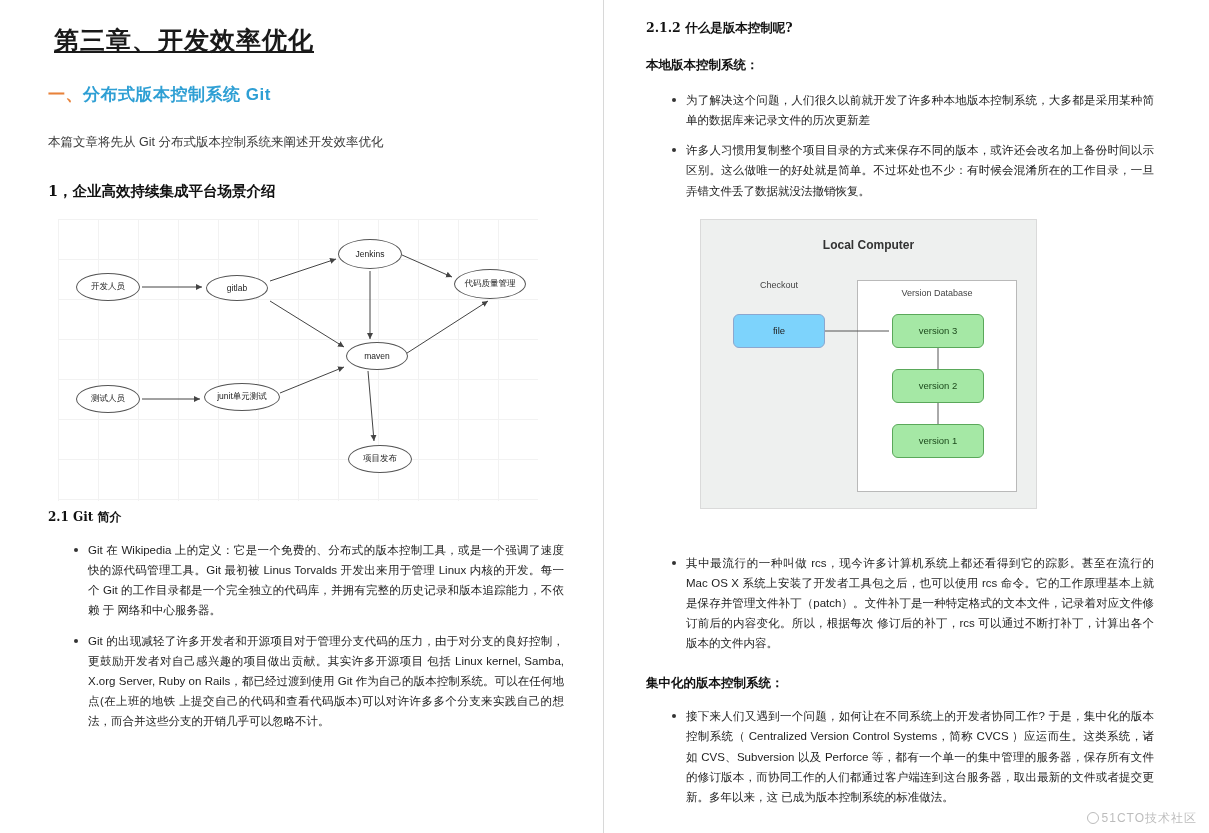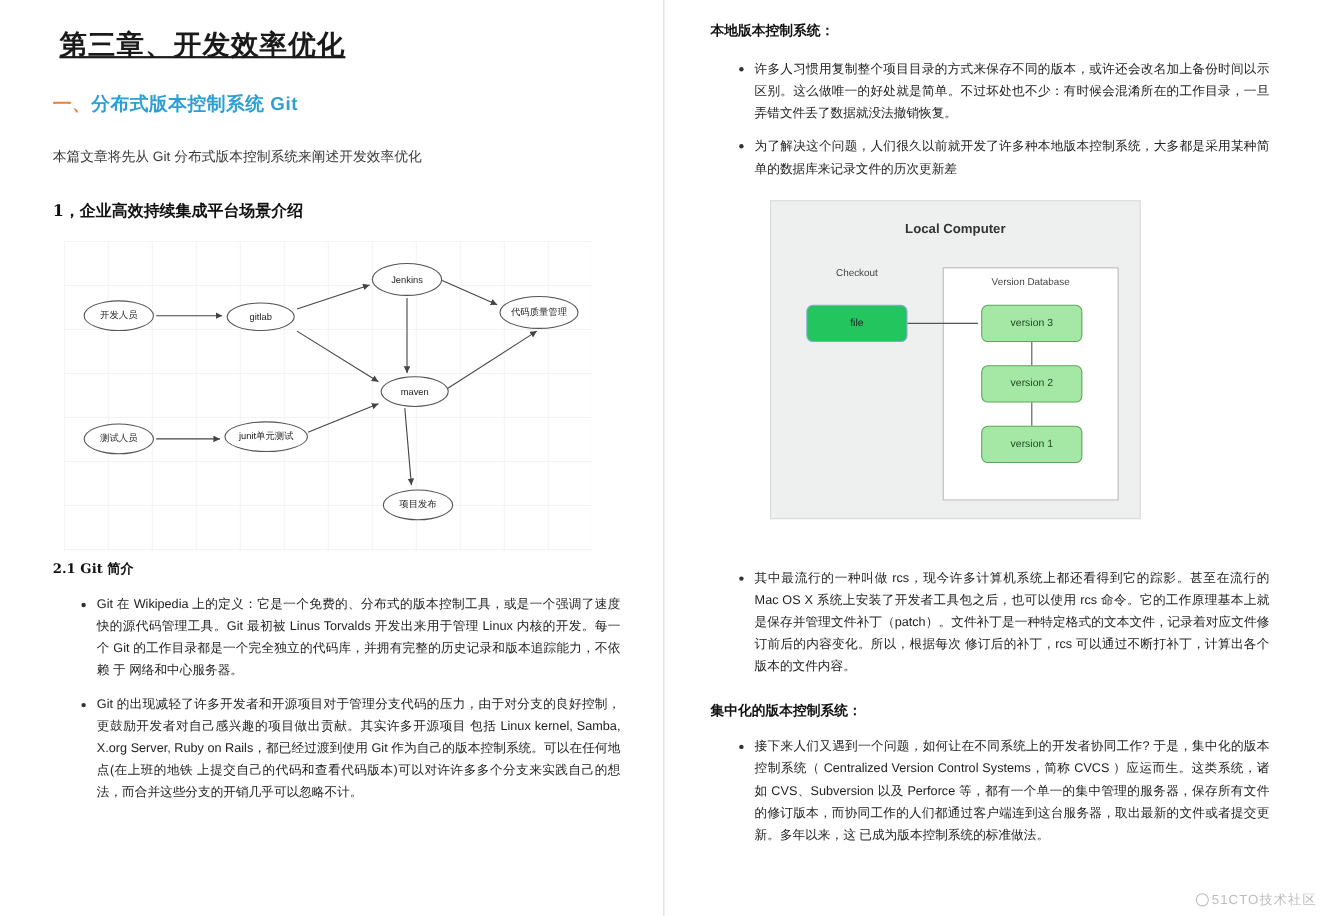--- a/index.html
+++ b/index.html
@@ -176,21 +176,21 @@
     position: absolute;
     left: 156px; top: 60px;
     width: 160px; height: 212px;
     background: #fff;
     border: 1px solid #b9b9b9;
   }
   .gitfig .file {
     position: absolute;
     left: 32px; top: 94px;
     width: 92px; height: 34px;
-    background: #22c55e;
+    background: #7dd3fc;
     border: 1px solid #8ba7cf;
     border-radius: 6px;
     display: flex; align-items: center; justify-content: center;
     font-size: 9.5px; color: #222;
   }
   .gitfig .ver {
     position: absolute;
     left: 191px;
     width: 92px; height: 34px;
     background: #a5e8a5;
@@ -270,25 +270,26 @@
     <h4 class="minor">2.1 Git 简介</h4>
 
     <ul class="bullets">
       <li>Git 在 Wikipedia 上的定义：它是一个免费的、分布式的版本控制工具，或是一个强调了速度快的源代码管理工具。Git 最初被 Linus Torvalds 开发出来用于管理 Linux 内核的开发。每一个 Git 的工作目录都是一个完全独立的代码库，并拥有完整的历史记录和版本追踪能力，不依赖 于 网络和中心服务器。</li>
       <li>Git 的出现减轻了许多开发者和开源项目对于管理分支代码的压力，由于对分支的良好控制，更鼓励开发者对自己感兴趣的项目做出贡献。其实许多开源项目 包括 Linux kernel, Samba, X.org Server, Ruby on Rails，都已经过渡到使用 Git 作为自己的版本控制系统。可以在任何地点(在上班的地铁 上提交自己的代码和查看代码版本)可以对许许多多个分支来实践自己的想法，而合并这些分支的开销几乎可以忽略不计。</li>
     </ul>
   </div>
 
   <div class="col col-right">
 
+    <h4 class="rhead">2.1.2  什么是版本控制呢?</h4>
     <h4 class="rbold">本地版本控制系统：</h4>
 
     <ul class="bullets">
+      <li>为了解决这个问题，人们很久以前就开发了许多种本地版本控制系统，大多都是采用某种简单的数据库来记录文件的历次更新差</li>
       <li>许多人习惯用复制整个项目目录的方式来保存不同的版本，或许还会改名加上备份时间以示区别。这么做唯一的好处就是简单。不过坏处也不少：有时候会混淆所在的工作目录，一旦弄错文件丢了数据就没法撤销恢复。</li>
-      <li>为了解决这个问题，人们很久以前就开发了许多种本地版本控制系统，大多都是采用某种简单的数据库来记录文件的历次更新差</li>
     </ul>
 
     <div class="gitfig">
       <div class="title">Local Computer</div>
       <div class="lbl" style="left:24px; top:60px; width:108px;">Checkout</div>
       <div class="dbbox"></div>
       <div class="lbl" style="left:156px; top:68px; width:160px;">Version Database</div>
       <div class="file">file</div>
       <div class="ver v1">version 3</div>
       <div class="ver v2">version 2</div>

